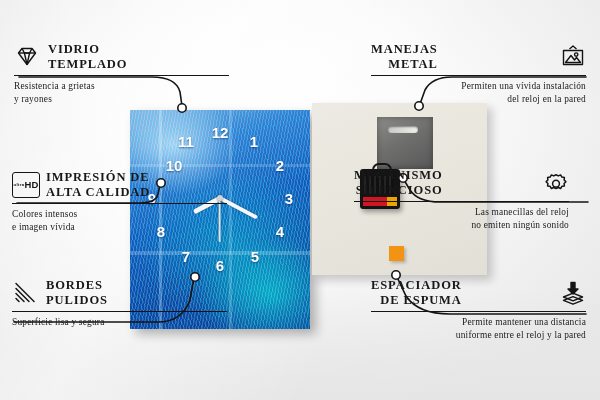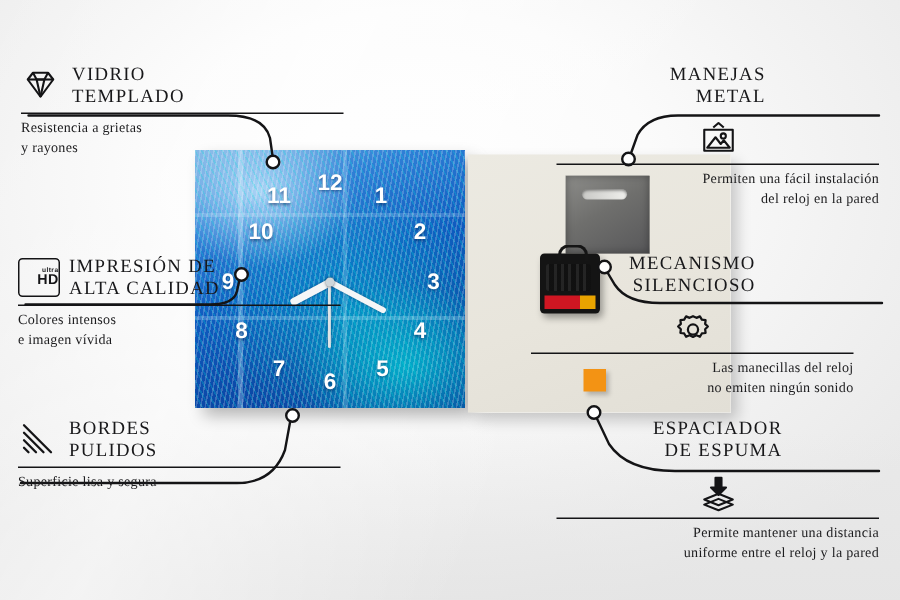--- a/index.html
+++ b/index.html
@@ -20,21 +20,21 @@
     background:linear-gradient(115deg, rgba(255,255,255,.0) 0%, rgba(255,255,255,.55) 30%, rgba(255,255,255,.0) 62%),
                linear-gradient(0deg, rgba(228,228,228,.75) 0%, rgba(255,255,255,0) 28%);
     pointer-events:none;
   }
 
   
   .product{position:absolute;}
 
   
   #clock-panel{
-    left:130px;top:100px;width:180px;height:172px;
+    left:130px;top:110px;width:180px;height:219px;
     box-shadow:6px 5px 10px rgba(0,0,0,.28);
     overflow:hidden;
     background:#1463c8;
   }
   #clock-art{
     position:absolute;inset:0;
     background:
       repeating-linear-gradient(100deg, rgba(255,255,255,.20) 0 1px, rgba(0,0,0,0) 1px 3px),
       repeating-linear-gradient(62deg, rgba(0,230,220,.22) 0 1px, rgba(0,0,0,0) 1px 4px),
       radial-gradient(120px 90px at 78% 84%, rgba(0,235,225,.55) 0%, rgba(0,150,200,0) 62%),
@@ -101,23 +101,23 @@
     position:absolute;left:77px;top:143px;width:15px;height:15px;
     background:#f39314;box-shadow:2px 2px 3px rgba(0,0,0,.22);
   }
 
   
   #lines{position:absolute;inset:0;pointer-events:none;}
 
   
   .feature{position:absolute;width:215px;}
   .feature .head{display:flex;align-items:center;gap:8px;}
-  .feature.right .head{justify-content:flex-end;flex-direction:column;}
+  .feature.right .head{justify-content:space-between;}
   .title{
-    font-family:"Liberation Serif", serif;font-weight:400;
+    font-family:"Liberation Serif", serif;font-weight:700;
     font-size:12.5px;letter-spacing:.9px;color:#18181a;line-height:1.18;text-transform:uppercase;
   }
   .feature.left .title{text-align:left;}
   .feature.right .title{text-align:right;}
   .rule{height:1.6px;background:#141416;margin:3px 0 4px 0;}
   .desc{
     font-family:"Liberation Serif", serif;font-size:9.4px;color:#1c1c1e;line-height:1.35;letter-spacing:.2px;
   }
   .feature.right .desc{text-align:right;}
 
@@ -127,21 +127,21 @@
   
   #f-vidrio   {left:14px;  top:42px;}
   #f-impresion{left:12px;  top:170px;}
   #f-bordes   {left:12px;  top:278px;}
   #f-manejas  {left:371px; top:42px;}
   #f-mecanismo{left:354px; top:168px;}
   #f-espaciador{left:371px;top:278px;}
 
   .hd-badge{
     width:26px;height:24px;border:1.8px solid #141416;border-radius:3px;
-    display:flex;flex-direction:column;align-items:flex-end;justify-content:center;line-height:1;
+    display:flex;flex-direction:row;align-items:center;justify-content:center;line-height:1;
   }
   .hd-badge .u{font-family:"Liberation Sans",sans-serif;font-size:4.4px;font-weight:700;letter-spacing:.3px;color:#141416;}
   .hd-badge .h{font-family:"Liberation Sans",sans-serif;font-size:9.5px;font-weight:700;letter-spacing:.2px;color:#141416;margin-top:.5px;}
 </style>
 </head>
 <body>
 
 <div id="stage">
 
   <div id="bg-sheen"></div>
@@ -273,21 +273,21 @@
       <span class="icon">
         <svg viewBox="0 0 26 26" width="26" height="26" fill="none" stroke="#141416" stroke-width="1.4" stroke-linejoin="round">
           <path d="M9.5,5 L13,2 L16.5,5"></path>
           <rect x="3.5" y="6.5" width="19" height="14"></rect>
           <path d="M5.5,18.5 L11,11.5 L14.5,16 L16.5,13.5 L20.5,18.5 Z" fill="none"></path>
           <circle cx="16.2" cy="10.6" r="1.7"></circle>
         </svg>
       </span>
     </div>
     <div class="rule"></div>
-    <div class="desc" style="white-space:pre-line">Permiten una fácil instalación
+    <div class="desc" style="white-space:pre-line">Permiten una vívida instalación
 del reloj en la pared</div>
   </div>
 
   <div class="feature right" id="f-mecanismo">
     <div class="head">
       <div>
         <div class="title">MECANISMO</div>
         <div class="title">SILENCIOSO</div>
       </div>
       <span class="icon">

